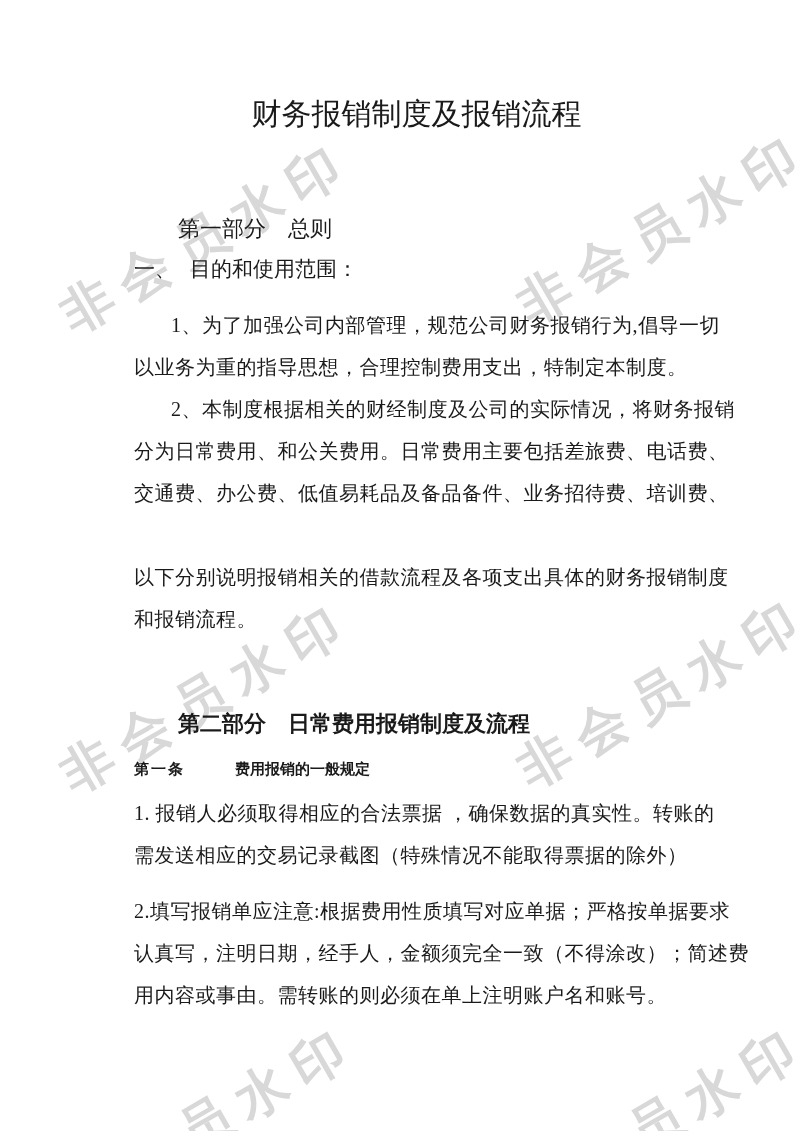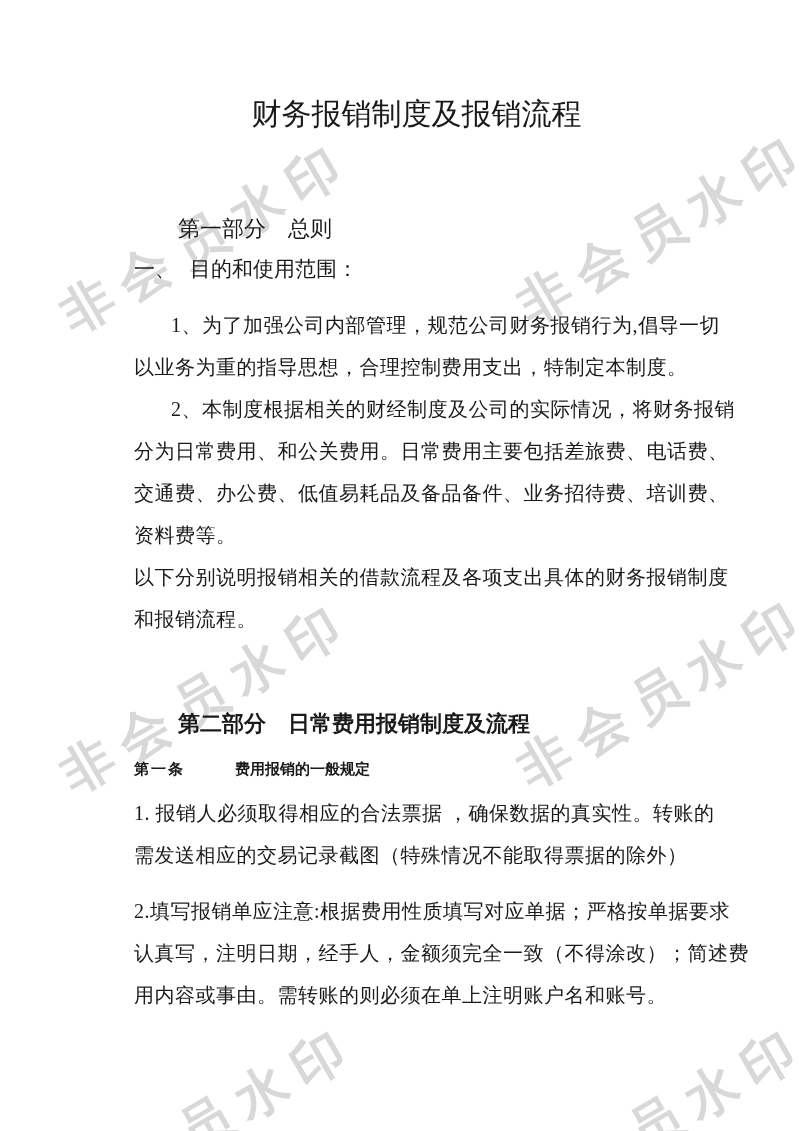--- a/index.html
+++ b/index.html
@@ -108,21 +108,20 @@
 
     <div class="block para p1-para1">
       <div class="line first-indent">1、为了加强公司内部管理，规范公司财务报销行为,倡导一切</div>
       <div class="line">以业务为重的指导思想，合理控制费用支出，特制定本制度。</div>
     </div>
 
     <div class="block para p1-para2">
       <div class="line first-indent">2、本制度根据相关的财经制度及公司的实际情况，将财务报销</div>
       <div class="line">分为日常费用、和公关费用。日常费用主要包括差旅费、电话费、</div>
       <div class="line">交通费、办公费、低值易耗品及备品备件、业务招待费、培训费、</div>
-      <div class="line">资料费等。</div>
     </div>
 
     <div class="block para p1-para3">
       <div class="line">以下分别说明报销相关的借款流程及各项支出具体的财务报销制度</div>
       <div class="line">和报销流程。</div>
     </div>
 
     <div class="block part-heading part2-heading">第二部分　日常费用报销制度及流程</div>
 
     <div class="block article-heading">

